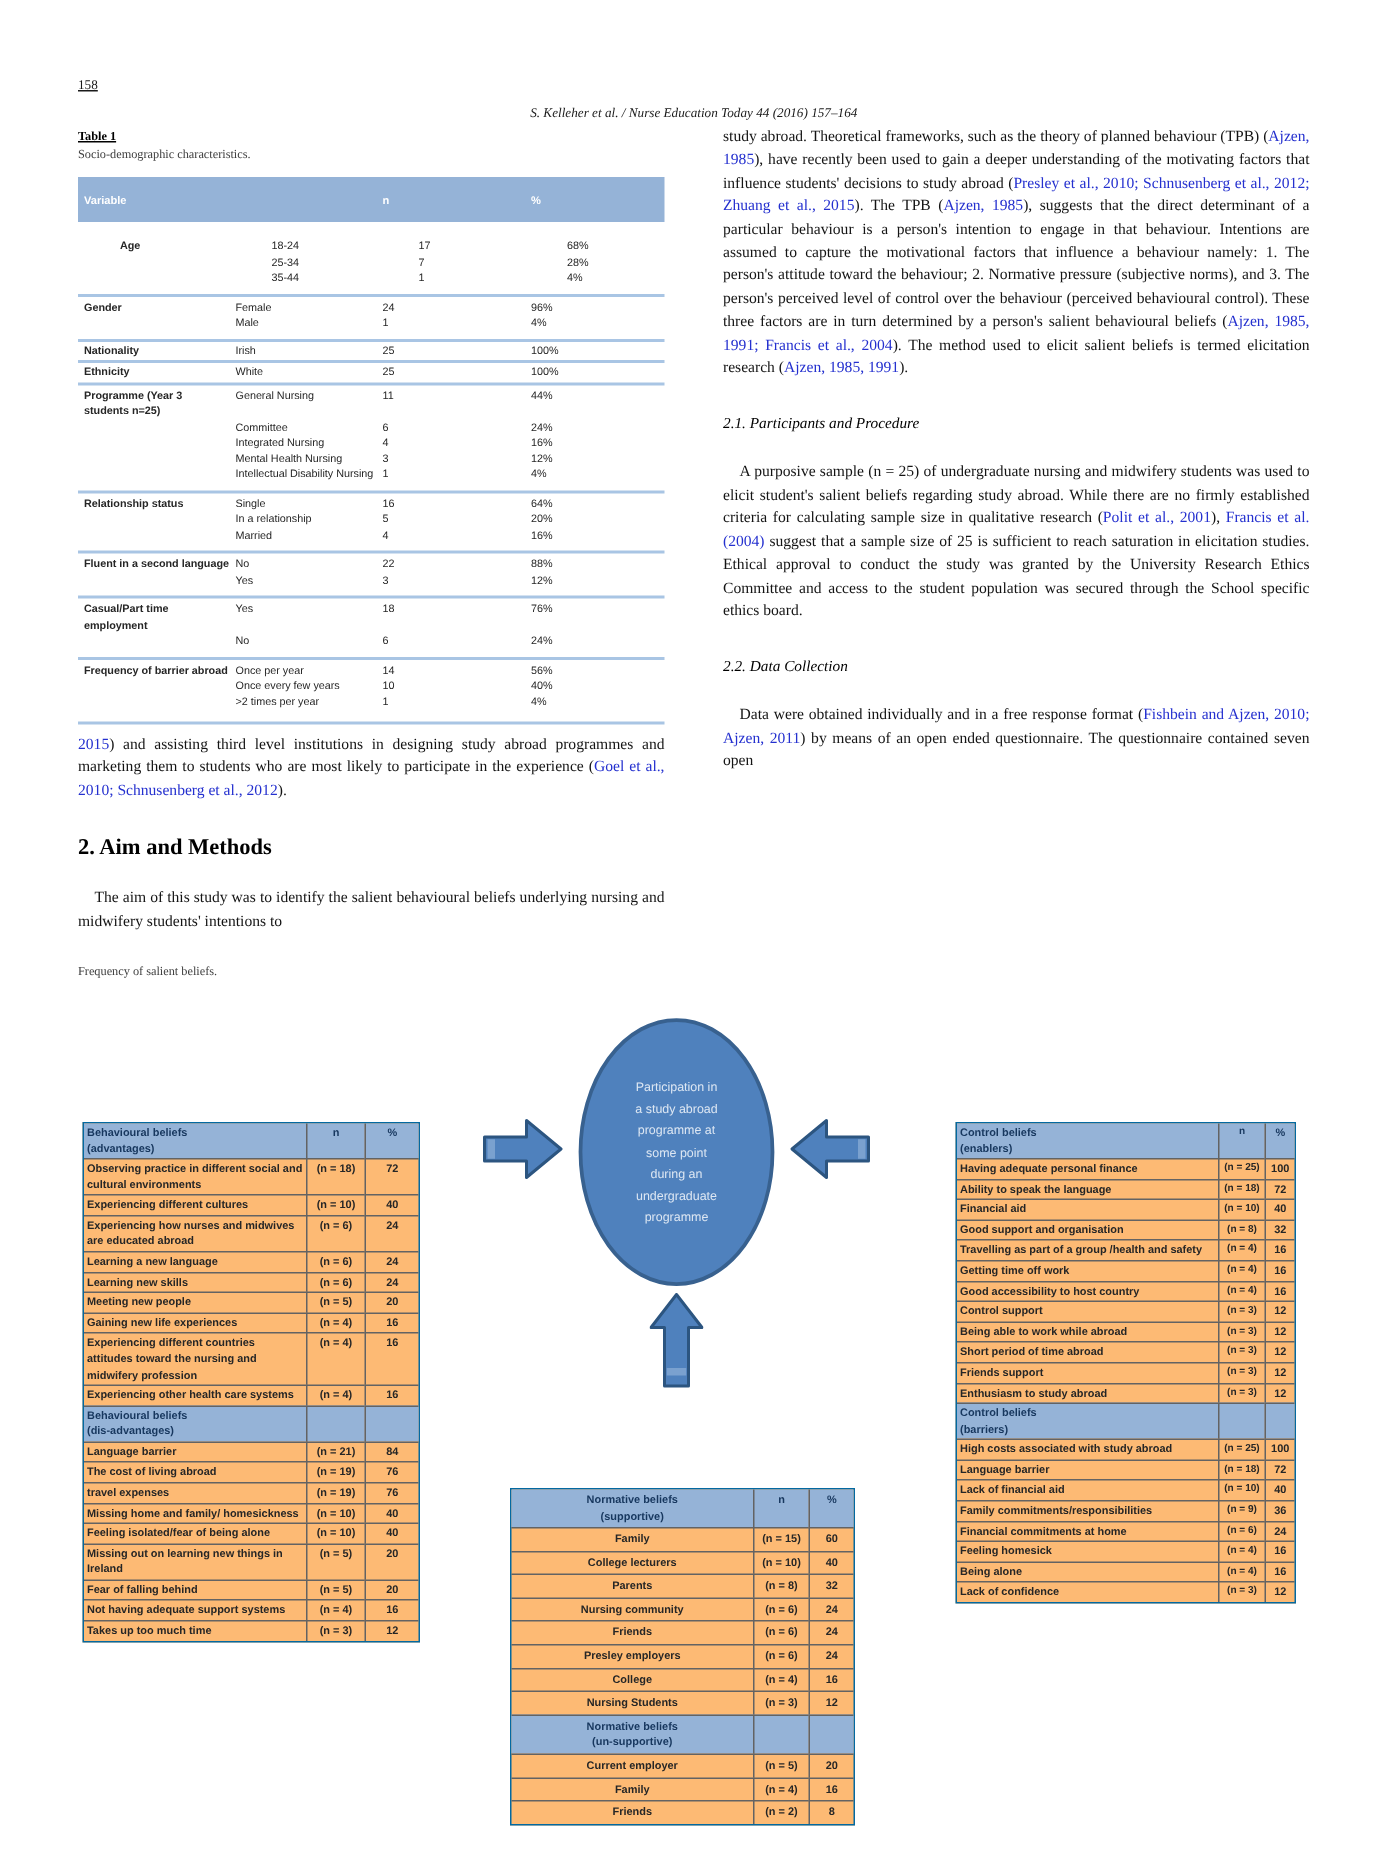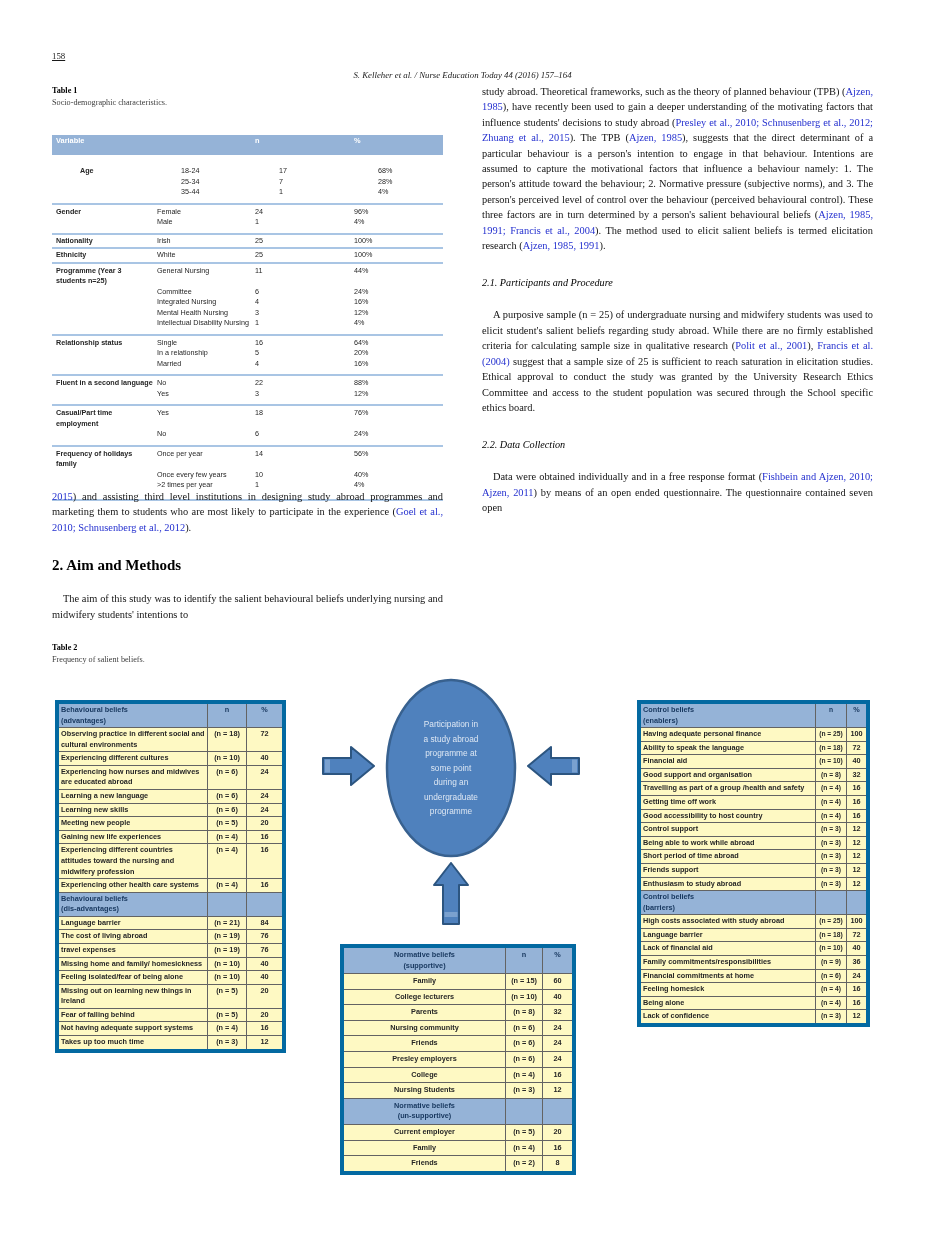--- a/index.html
+++ b/index.html
@@ -6,51 +6,51 @@
   .page{position:relative;width:925px;height:1234px;background:#fff;overflow:hidden;
         font-family:"Liberation Serif",serif;color:#141414;}
 
   
   .pnum{position:absolute;top:51px;left:52px;font-size:8.8px;color:#1a1a1a;text-decoration:underline;}
   .rhead{position:absolute;top:51px;left:0;right:0;text-align:center;font-size:8.8px;
          font-style:italic;color:#1a1a1a;margin-top:19px;}
 
   
   .cap{position:absolute;font-size:8.2px;line-height:12px;color:#3d3d3d;width:391px;}
-  .cap .cap-label{display:block;font-weight:bold;color:#000;}
+  .cap .cap-label{display:block;font-weight:bold;color:#000;text-decoration:underline;}
   .t1cap{left:52px;top:85px;}
   .t2cap{left:52px;top:642px;}
 
   
   .t1{position:absolute;left:52px;top:118px;width:391px;
       font-family:"Liberation Sans",sans-serif;font-size:7.2px;color:#262626;
       border-bottom:2px solid #a9c5e4;padding-bottom:3px;}
   .t1-head{display:grid;grid-template-columns:101px 98px 99px auto;
-      background:#95b3d7;color:#fff;font-weight:bold;padding:1px 0 10px 4px;font-size:7.4px;margin-top:17px;}
+      background:#95b3d7;color:#fff;font-weight:bold;padding:11px 0 10px 4px;font-size:7.4px;}
   .t1-body{padding-top:11px;}
   .t1-group{border-top:2px solid #a9c5e4;padding:2px 0 5px 0;}
   .t1-group:first-child{border-top:none;padding-top:0;margin-left:24px;}
   .t1-group.compact{padding:1px 0;}
   .t1-row{display:grid;grid-template-columns:101px 98px 99px auto;padding-left:4px;line-height:10.5px;}
   .t1c.c0{font-weight:bold;padding-right:4px;}
 
   
   .col{position:absolute;width:391px;}
   .leftcol{left:52px;top:489px;}
   .rightcol{left:482px;top:84px;}
   .body-p{margin:0;font-size:10.4px;line-height:15.4px;text-align:justify;}
   .body-p.indent{text-indent:11px;}
   .cite{color:#2430cf;}
   .sec-h{margin:22px 0 17px;font-size:15px;font-weight:bold;color:#000;}
   .sub-h{margin:24px 0 19px;font-size:10.2px;font-style:italic;font-weight:normal;color:#000;}
 
   
   .figure{position:absolute;inset:0;}
-  .st{position:absolute;background:#fef9c3;border:4px solid #0369a1;
-      font-family:"Liberation Sans",sans-serif;font-weight:bold;color:#262626;}
+  .st{position:absolute;background:#fdba74;border:1px solid #0369a1;
+      font-family:"Liberation Sans",sans-serif;font-weight:bold;color:#262626;margin-top:48px;}
   .st .st-row{display:grid;}
   .st-b{left:55px;top:700px;}  .st-b .st-row{grid-template-columns:148px 39px 36px;}
   .st-n{left:340px;top:944px;} .st-n .st-row{grid-template-columns:161px 37px 30px;}
   .st-c{left:637px;top:700px;} .st-c .st-row{grid-template-columns:174px 31px 20px;}
   .st .cell{border-top:1px solid #636363;border-left:1px solid #636363;
       padding:1px 2px;font-size:7.3px;line-height:1.45;}
   .st .st-row:first-child .cell{border-top:none;}
   .st .cell:first-child{border-left:none;}
   .st .c-n{text-align:center;white-space:nowrap;padding-left:1px;padding-right:1px;}
   .st .c-pct{text-align:center;}
@@ -214,21 +214,21 @@
           </div>
           <div class="t1-row">
             <div class="t1c c0"></div>
             <div class="t1c c1">No</div>
             <div class="t1c c2">6</div>
             <div class="t1c c3">24%</div>
           </div>
         </div>
         <div class="t1-group">
           <div class="t1-row">
-            <div class="t1c c0">Frequency of holidays family</div>
+            <div class="t1c c0">Frequency of barrier abroad</div>
             <div class="t1c c1">Once per year</div>
             <div class="t1c c2">14</div>
             <div class="t1c c3">56%</div>
           </div>
           <div class="t1-row">
             <div class="t1c c0"></div>
             <div class="t1c c1">Once every few years</div>
             <div class="t1c c2">10</div>
             <div class="t1c c3">40%</div>
           </div>
@@ -250,21 +250,20 @@
 
   <div class="col rightcol">
     <p class="body-p"><span>study abroad. Theoretical frameworks, such as the theory of planned behaviour (TPB) (</span><span class="cite">Ajzen, 1985</span><span>), have recently been used to gain a deeper understanding of the motivating factors that influence students' decisions to study abroad (</span><span class="cite">Presley et al., 2010; Schnusenberg et al., 2012; Zhuang et al., 2015</span><span>). The TPB (</span><span class="cite">Ajzen, 1985</span><span>), suggests that the direct determinant of a particular behaviour is a person's intention to engage in that behaviour. Intentions are assumed to capture the motivational factors that influence a behaviour namely: 1. The person's attitude toward the behaviour; 2. Normative pressure (subjective norms), and 3. The person's perceived level of control over the behaviour (perceived behavioural control). These three factors are in turn determined by a person's salient behavioural beliefs (</span><span class="cite">Ajzen, 1985, 1991; Francis et al., 2004</span><span>). The method used to elicit salient beliefs is termed elicitation research (</span><span class="cite">Ajzen, 1985, 1991</span><span>).</span></p>
     <h3 class="sub-h">2.1. Participants and Procedure</h3>
     <p class="body-p indent"><span>A purposive sample (n = 25) of undergraduate nursing and midwifery students was used to elicit student's salient beliefs regarding study abroad. While there are no firmly established criteria for calculating sample size in qualitative research (</span><span class="cite">Polit et al., 2001</span><span>), </span><span class="cite">Francis et al. (2004)</span><span> suggest that a sample size of 25 is sufficient to reach saturation in elicitation studies. Ethical approval to conduct the study was granted by the University Research Ethics Committee and access to the student population was secured through the School specific ethics board.</span></p>
     <h3 class="sub-h">2.2. Data Collection</h3>
     <p class="body-p indent"><span>Data were obtained individually and in a free response format (</span><span class="cite">Fishbein and Ajzen, 2010; Ajzen, 2011</span><span>) by means of an open ended questionnaire. The questionnaire contained seven open</span></p>
   </div>
 
   <div class="cap t2cap">
-    <span class="cap-label">Table 2</span>
     <span class="cap-text">Frequency of salient beliefs.</span>
   </div>
 
   <div class="figure">
 
     <div class="st st-b">
         <div class="st-row st-header">
           <div class="cell c-label">
             <div>Behavioural beliefs</div>
             <div>(advantages)</div>

